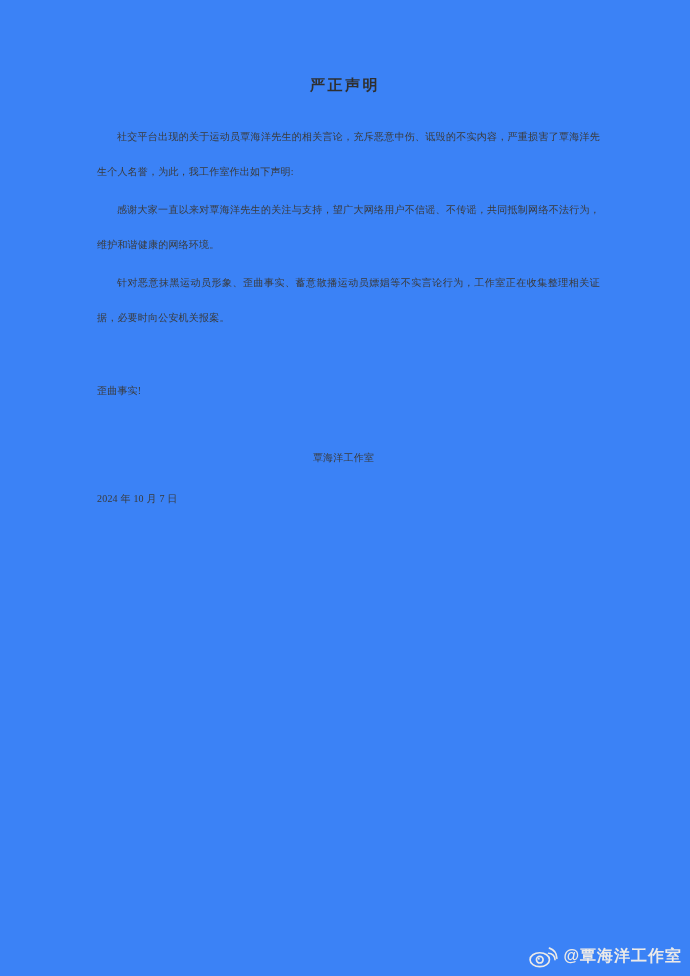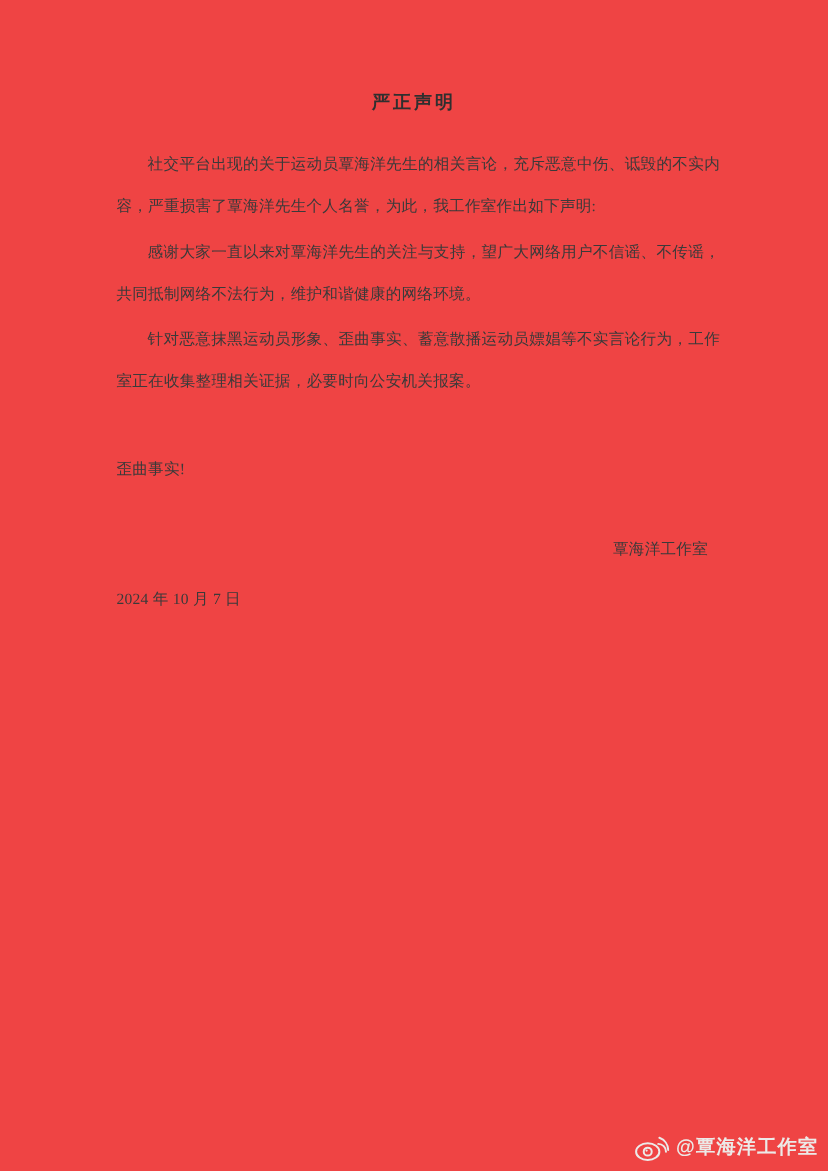--- a/index.html
+++ b/index.html
@@ -7,50 +7,50 @@
   body {
     width: 690px;
     height: 976px;
     position: relative;
     overflow: hidden;
     font-family: "Liberation Serif", "DejaVu Serif", serif;
   }
   .page {
     position: absolute;
     inset: 0;
-    background: #ef4444;
+    background: #3b82f6;
     color: #3a3a3a;
   }
   .doc-title {
     margin-top: 76px;
     text-align: center;
     font-size: 15px;
     font-weight: bold;
     letter-spacing: 2.5px;
     color: #2f2f2f;
   }
   .doc-body {
     margin: 24px 90px 0 97px;
-    font-size: 13px;
+    font-size: 10px;
     line-height: 35px;
     letter-spacing: 0.2px;
   }
   .para {
     text-indent: 2em;
     text-align: justify;
     margin-bottom: 3px;
   }
   .closing {
     margin-top: 38px;
     text-indent: 0;
     text-align: left;
   }
   .signature {
     margin-top: 32px;
-    text-align: right;
+    text-align: center;
     padding-right: 10px;
   }
   .date-line {
     margin-top: 6px;
     padding-right: 15px;
   }
   .watermark {
     position: absolute;
     right: 8px;
     bottom: 8px;

